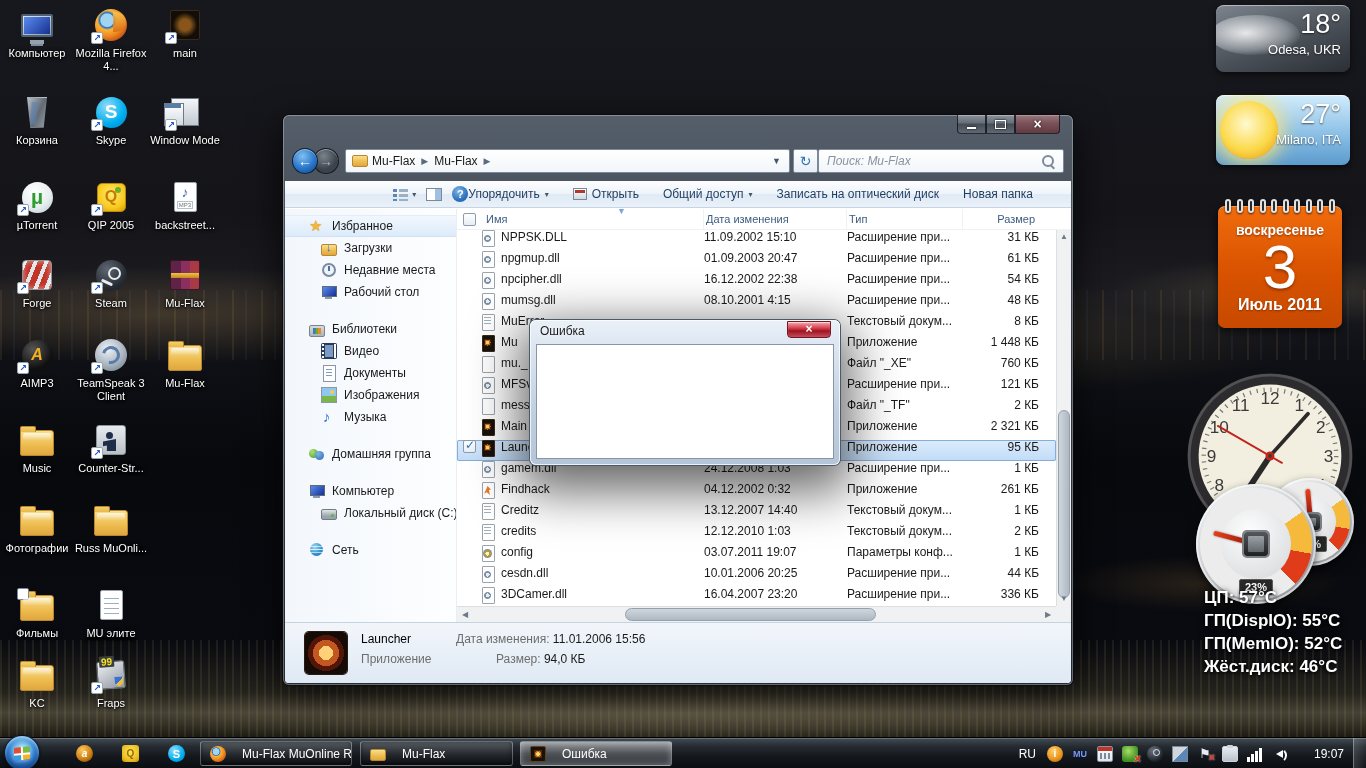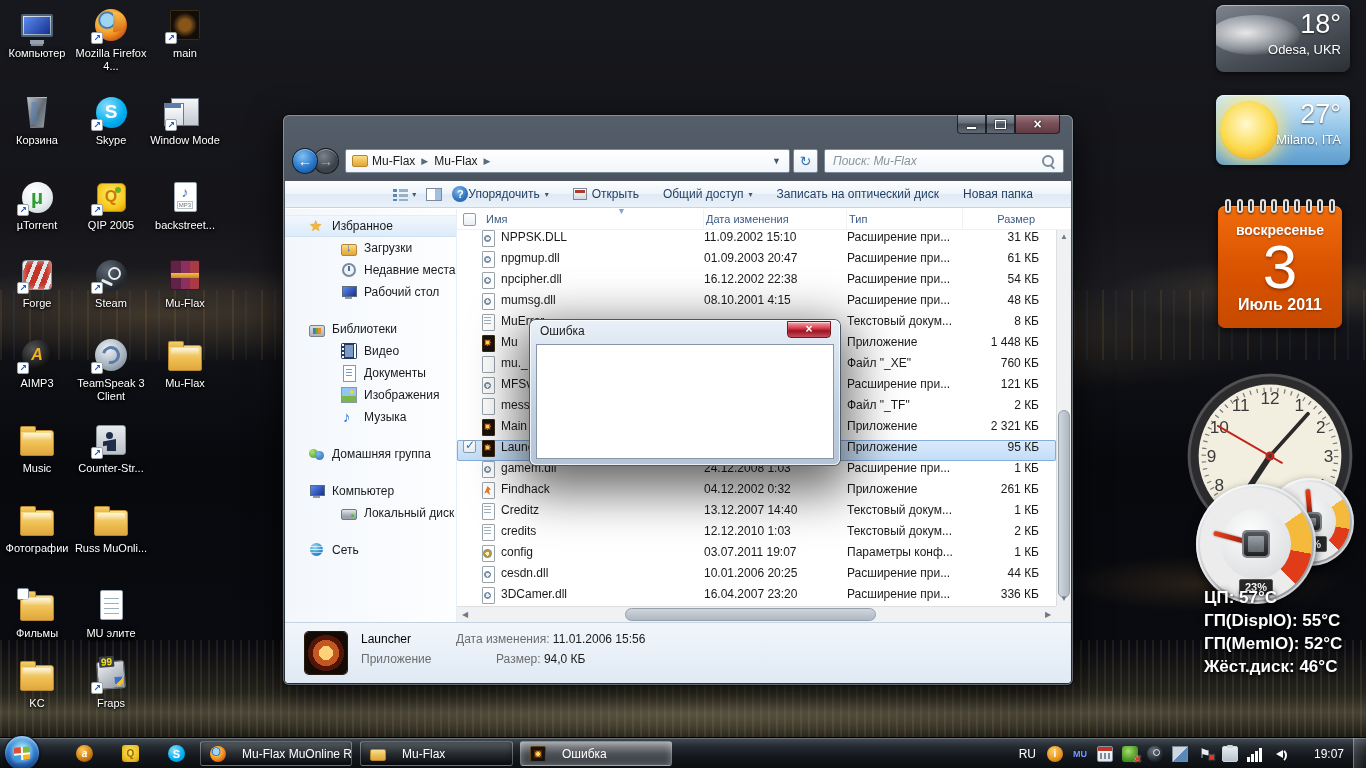--- a/index.html
+++ b/index.html
@@ -118,21 +118,21 @@
   .cap-close::before{content:"×";color:#fff;font-size:14px;font-weight:bold;text-shadow:0 0 2px #000}
   .addr-row{position:absolute;top:33px;left:9px;right:9px;height:26px;display:flex;align-items:center}
   .navbtn{width:26px;height:26px;border-radius:50%;display:flex;align-items:center;justify-content:center;color:#fff;font-size:14px;border:1px solid rgba(10,14,20,.8);box-shadow:inset 0 1px 0 rgba(255,255,255,.4)}
   .navbtn.back{background:radial-gradient(circle at 40% 30%,#7fc0f0,#2a77c9 55%,#14427e);z-index:2}
   .navbtn.fwd{background:radial-gradient(circle at 40% 30%,#7a838d,#3c434b 60%);color:#aab2ba;margin-left:-5px}
   .crumb{flex:0 0 445px;height:24px;margin-left:6px;background:linear-gradient(#ffffff,#f2f6fa);border:1px solid #7c8b9c;border-radius:2px;display:flex;align-items:center;padding:0 4px;font-size:12px;color:#1a1a1a}
   .crumb .mini-folder{margin:0 4px 0 2px}
   .crumb-sep{color:#5a6b7c;margin:0 6px;font-size:9px}
   .crumb-dd{margin-left:auto;color:#44586c;font-size:9px;padding:0 4px}
   .refreshbtn{width:25px;height:24px;margin-left:3px;background:linear-gradient(#fdfefe,#e8eff6);border:1px solid #7c8b9c;border-radius:2px;display:flex;align-items:center;justify-content:center;color:#2c74b8;font-size:14px}
-  .searchbox{flex:1;height:24px;margin-left:6px;background:linear-gradient(#ffffff,#f2f6fa);border:1px solid #7c8b9c;border-radius:2px;display:flex;align-items:center;padding:0 8px;font-size:12px;color:#8a93a0;font-style:italic}
+  .searchbox{flex:1;height:24px;background:linear-gradient(#ffffff,#f2f6fa);border:1px solid #7c8b9c;border-radius:2px;display:flex;align-items:center;padding:0 8px;font-size:12px;color:#8a93a0;font-style:italic}
   .mag{margin-left:auto;width:13px;height:13px;position:relative}
   .mag::before{content:"";position:absolute;left:0;top:0;width:8px;height:8px;border:2px solid #7a8a9a;border-radius:50%}
   .mag::after{content:"";position:absolute;right:0;bottom:0;width:5px;height:2px;background:#7a8a9a;transform:rotate(45deg)}
   .win-content{position:absolute;left:2px;right:2px;top:66px;bottom:2px;background:#fff;border-radius:0 0 4px 4px;overflow:hidden}
   .cmdbar{position:absolute;left:0;right:0;top:0;height:27px;background:linear-gradient(#fdfdfe,#eef4fa 48%,#e0eaf5 52%,#e9f1f9);border-bottom:1px solid #c8d4e2;display:flex;align-items:center;padding:0 14px;font-size:12px;color:#1e3c5f}
   .cmd{display:flex;align-items:center;margin-right:24px;white-space:nowrap}
   .cmd.dd::after{content:"▾";font-size:8px;margin-left:5px;color:#44586c}
   .cmd-ico{display:none;width:14px;height:12px;margin-right:5px;background:linear-gradient(#fff,#cfd8e2);border:1px solid #7a8a9a;position:relative}
   .cmd.withicon .cmd-ico{display:inline-block}
   .cmd-ico::before{content:"";position:absolute;left:1px;top:1px;right:1px;height:3px;background:#b03a2a}
@@ -145,21 +145,21 @@
     linear-gradient(#9ab0c4,#9ab0c4) 6px 6px/9px 3px no-repeat,
     linear-gradient(#5a87b8,#5a87b8) 0 11px/4px 3px no-repeat,
     linear-gradient(#9ab0c4,#9ab0c4) 6px 11px/9px 3px no-repeat}
   .views-btn::after{content:"▾";font-size:8px;color:#44586c}
   .preview-ico{width:16px;height:13px;border:1px solid #7a8a9a;background:linear-gradient(90deg,#fff 0 55%,#9fc0de 55% 100%)}
   .help-ico{width:16px;height:16px;border-radius:50%;background:radial-gradient(circle at 40% 32%,#7fb8e8,#2a6db8 65%);color:#fff;font-size:11px;font-weight:bold;display:flex;align-items:center;justify-content:center}
   .main-area{position:absolute;left:0;right:0;top:28px;bottom:61px;display:flex}
   
   .navpane{flex:0 0 172px;background:linear-gradient(90deg,#f3f7fc,#fdfeff);padding-top:6px;font-size:12px;color:#1a1a1a;border-right:1px solid #e8eef5;overflow:hidden}
   .nav-item{height:22px;display:flex;align-items:center;padding-left:24px;white-space:nowrap}
-  .nav-item.lvl-1{padding-left:56px}
+  .nav-item.lvl-1{padding-left:36px}
   .nav-item.gap{margin-top:15px}
   .nav-item.sel{background:linear-gradient(#f2f7fd,#dcebfa);border-top:1px solid #e4eefa;border-bottom:1px solid #cfe1f2}
   .si{width:16px;height:16px;margin-right:7px;position:relative;flex:0 0 16px}
   .si-star::before{content:"★";color:#f4b63f;font-size:15px;line-height:16px;text-shadow:0 0 1px #b8820a}
   .si-folder-s,.si-downloads,.si-libraries{background:linear-gradient(#f8df8e,#edbb4e 60%,#dfa73f);border:1px solid #b8862f;border-radius:2px;height:12px;margin-top:3px}
   .si-downloads::after{content:"↓";position:absolute;left:4px;top:-4px;color:#2a6fd0;font-weight:bold;font-size:11px}
   .si-recent::before{content:"";position:absolute;inset:1px;border:2px solid #7a8aa0;border-radius:50%;background:#eef3f8}
   .si-recent::after{content:"";position:absolute;left:7px;top:4px;width:2px;height:5px;background:#4a6fa0}
   .si-desktop::before,.si-computer::before{content:"";position:absolute;left:1px;top:2px;width:13px;height:9px;background:linear-gradient(135deg,#5a8cf0,#16308f);border:1px solid #5a6b7e}
   .si-desktop::after,.si-computer::after{content:"";position:absolute;left:4px;bottom:1px;width:7px;height:2px;background:#8b98a8}

